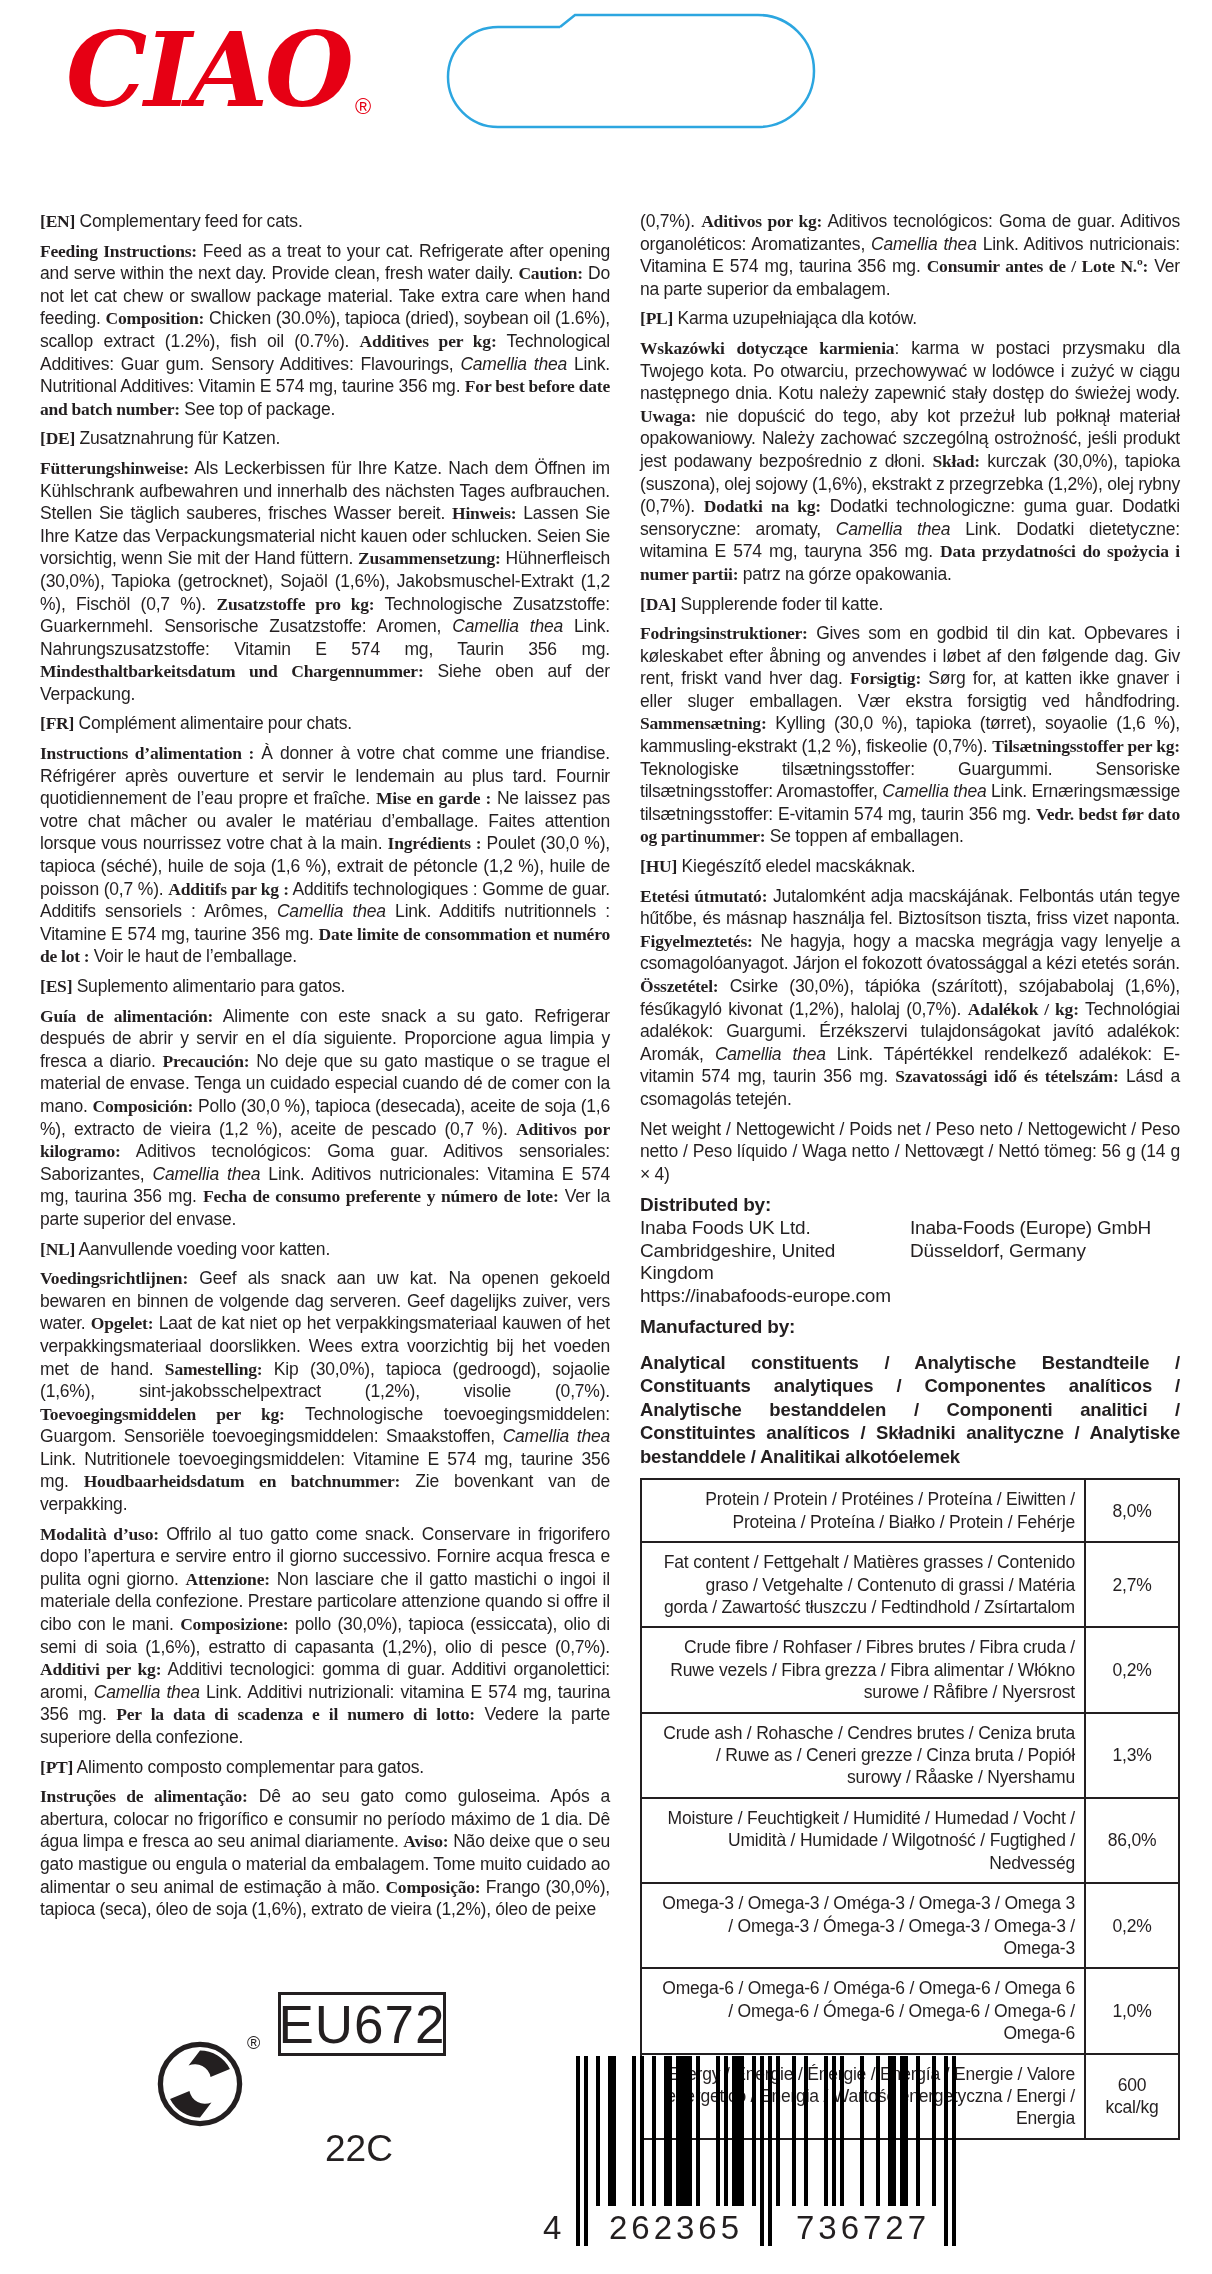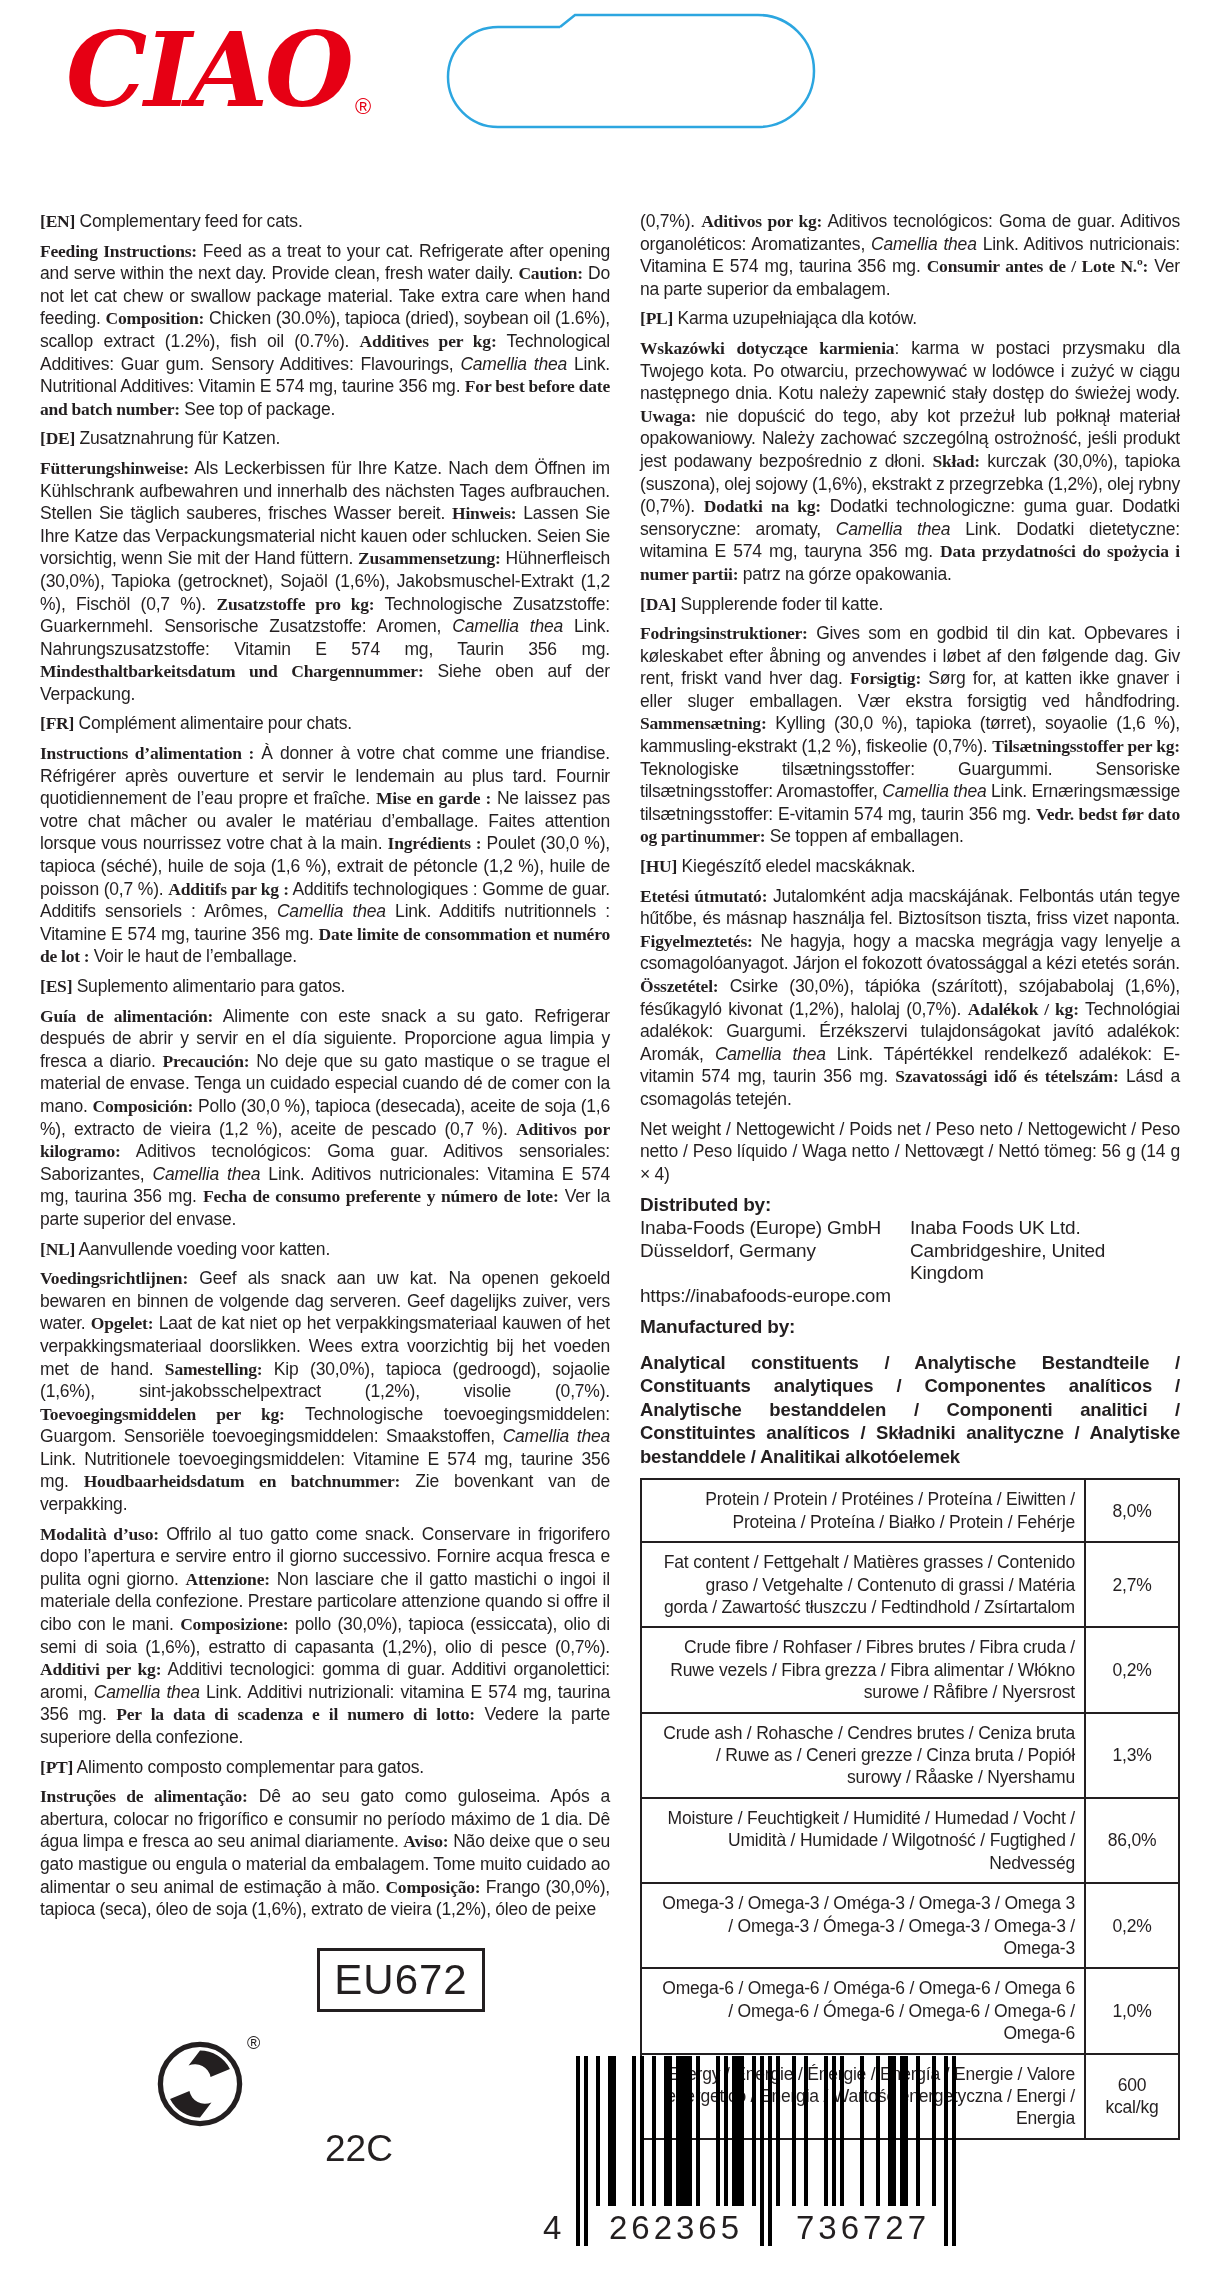--- a/index.html
+++ b/index.html
@@ -43,23 +43,23 @@
   table.ana td{
     border:2px solid #231f20;font-size:17.5px;line-height:22.4px;
     padding:8px 9px;letter-spacing:-0.2px;
   }
   table.ana td.lbl{text-align:right;padding-left:20px;}
   table.ana td.val{width:86px;text-align:center;padding:8px 3px;}
   
   .greendot{position:absolute;left:156px;top:2040px;}
   .gd-reg{position:absolute;left:247px;top:2033px;font-size:18px;}
   .eu-box{
-    position:absolute;left:278px;top:1948px;width:162px;height:58px;
+    position:absolute;left:278px;top:1992px;width:162px;height:58px;
     border:3px solid #231f20;display:flex;align-items:center;justify-content:center;
-    font-size:42px;letter-spacing:1px;margin-left:39px;
+    font-size:53px;letter-spacing:1px;
   }
   .plant-code{
     position:absolute;left:278px;top:2128px;width:162px;text-align:center;font-size:37px;
   }
   .barcode{position:absolute;left:576px;top:2056px;width:380px;height:218px;}
   .barcode svg rect{fill:#000;}
   .bc-digit{position:absolute;font-size:33px;letter-spacing:4px;white-space:nowrap;}
   .bc-d1{left:-33px;top:153px;}
   .bc-d2{left:16px;top:153px;width:168px;text-align:center;}
   .bc-d3{left:203px;top:153px;width:168px;text-align:center;}
@@ -101,26 +101,26 @@
           <p class="para"><span class="b">Fodringsinstruktioner:</span><span> Gives som en godbid til din kat. Opbevares i køleskabet efter åbning og anvendes i løbet af den følgende dag. Giv rent, friskt vand hver dag. </span><span class="b">Forsigtig:</span><span> Sørg for, at katten ikke gnaver i eller sluger emballagen. Vær ekstra forsigtig ved håndfodring. </span><span class="b">Sammensætning:</span><span> Kylling (30,0 %), tapioka (tørret), soyaolie (1,6 %), kammusling-ekstrakt (1,2 %), fiskeolie (0,7%). </span><span class="b">Tilsætningsstoffer per kg:</span><span> Teknologiske tilsætningsstoffer: Guargummi. Sensoriske tilsætningsstoffer: Aromastoffer, </span><span class="i">Camellia thea</span><span> Link. Ernæringsmæssige tilsætningsstoffer: E-vitamin 574 mg, taurin 356 mg. </span><span class="b">Vedr. bedst før dato og partinummer:</span><span> Se toppen af emballagen.</span></p>
           <p class="para"><span class="b">[HU]</span><span> Kiegészítő eledel macskáknak.</span></p>
           <p class="para"><span class="b">Etetési útmutató:</span><span> Jutalomként adja macskájának. Felbontás után tegye hűtőbe, és másnap használja fel. Biztosítson tiszta, friss vizet naponta. </span><span class="b">Figyelmeztetés:</span><span> Ne hagyja, hogy a macska megrágja vagy lenyelje a csomagolóanyagot. Járjon el fokozott óvatossággal a kézi etetés során. </span><span class="b">Összetétel:</span><span> Csirke (30,0%), tápióka (szárított), szójababolaj (1,6%), fésűkagyló kivonat (1,2%), halolaj (0,7%). </span><span class="b">Adalékok / kg:</span><span> Technológiai adalékok: Guargumi. Érzékszervi tulajdonságokat javító adalékok: Aromák, </span><span class="i">Camellia thea</span><span> Link. Tápértékkel rendelkező adalékok: E-vitamin 574 mg, taurin 356 mg. </span><span class="b">Szavatossági idő és tételszám:</span><span> Lásd a csomagolás tetején.</span></p>
           <p class="para"><span>Net weight / Nettogewicht / Poids net / Peso neto / Nettogewicht / Peso netto / Peso líquido / Waga netto / Nettovægt / Nettó tömeg: 56 g (14 g × 4)</span></p>
         </div>
 
       <div class="block">
         <div class="hd">Distributed by:</div>
         <div class="dist-cols">
           <div class="dist-col">
+            <div>Inaba Foods UK Ltd.</div>
+            <div>Cambridgeshire, United Kingdom</div>
+          </div>
+          <div class="dist-col">
             <div>Inaba-Foods (Europe) GmbH</div>
             <div>Düsseldorf, Germany</div>
-          </div>
-          <div class="dist-col">
-            <div>Inaba Foods UK Ltd.</div>
-            <div>Cambridgeshire, United Kingdom</div>
           </div>
         </div>
         <div>https://inabafoods-europe.com</div>
       </div>
 
       <div class="block">
         <div class="hd">Manufactured by:</div>
       </div>
 
       <div class="ana-heading">Analytical constituents / Analytische Bestandteile / Constituants analytiques / Componentes analíticos / Analytische bestanddelen / Componenti analitici / Constituintes analíticos / Składniki analityczne / Analytiske bestanddele / Analitikai alkotóelemek</div>

